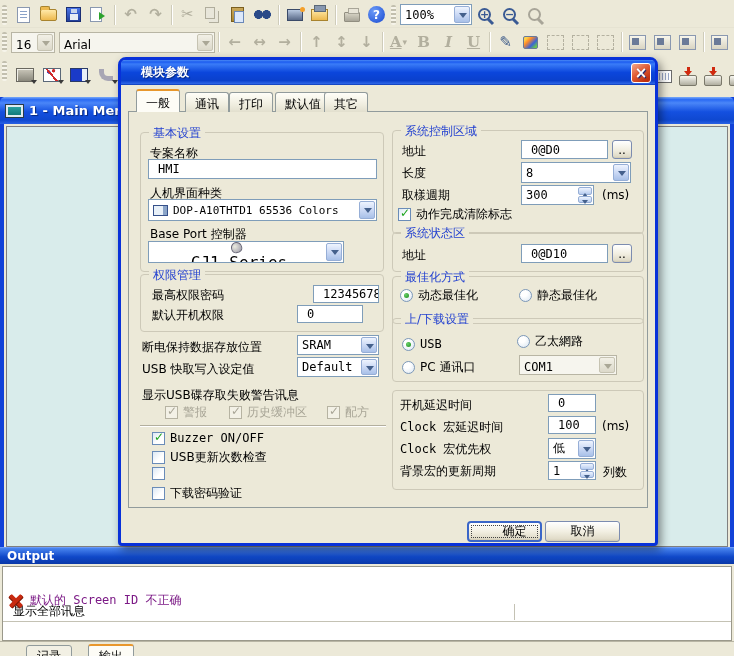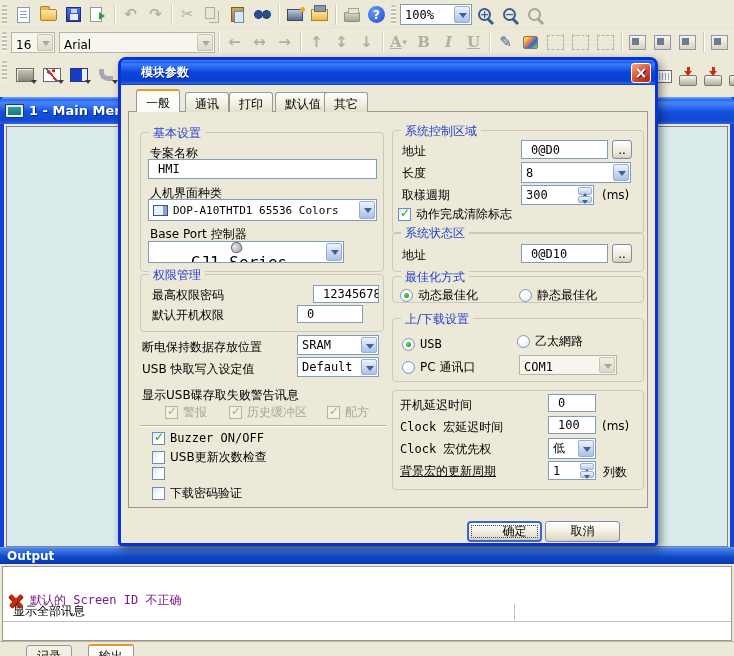--- a/index.html
+++ b/index.html
@@ -467,21 +467,21 @@
       <span class="grp-t">系统状态区</span>
     </div>
     <span class="lbl" style="left:281px;top:187px;">地址</span>
     <div class="inp mono" style="left:400px;top:184px;width:87px;height:19px;">
       <span>0@D10</span>
     </div>
     <div class="btn" style="left:491px;top:184px;width:20px;height:19px;">
       <span>..</span>
     </div>
 
-    <div class="grp" style="left:271px;top:216px;width:252px;height:27px;">
+    <div class="grp" style="left:271px;top:216px;width:252px;height:48px;">
       <span class="grp-t">最佳化方式</span>
     </div>
     <div class="cbrow" style="left:279px;top:227px;">
       <span class="rb on"></span>
       <span>动态最佳化</span>
     </div>
     <div class="cbrow" style="left:398px;top:227px;">
       <span class="rb"></span>
       <span>静态最佳化</span>
     </div>
@@ -514,21 +514,21 @@
     <span class="lbl mono" style="left:279px;top:359px;">Clock 宏延迟时间</span>
     <div class="inp mono" style="left:427px;top:356px;width:48px;height:18px;">
       <span>100</span>
     </div>
     <span class="unit" style="left:481px;top:359px;">(ms)</span>
     <span class="lbl mono" style="left:279px;top:381px;">Clock 宏优先权</span>
     <div class="combo abs" style="left:427px;top:378px;width:48px;height:21px;">
       <span>低</span>
       <span class="dd"></span>
     </div>
-    <span class="lbl" style="left:279px;top:403px;text-decoration:underline;">背景宏的更新周期</span>
+    <span class="lbl" style="left:279px;top:403px;">背景宏的更新周期</span>
     <div class="spinb abs mono" style="left:427px;top:401px;width:48px;height:19px;">
       <span>1</span>
       <span class="spin">
           <i class="su"></i>
           <i class="sd"></i>
         </span>
     </div>
     <span class="unit" style="left:482px;top:404px;">列数</span>
 
     <div class="btn btn-ok" style="left:346px;top:461px;width:75px;height:21px;">

